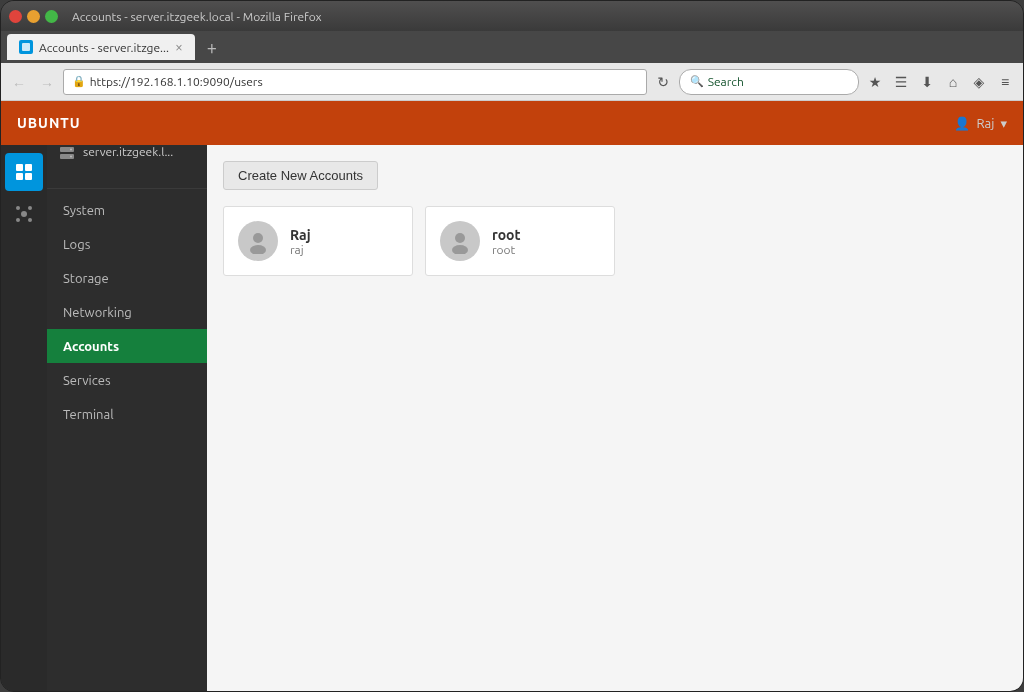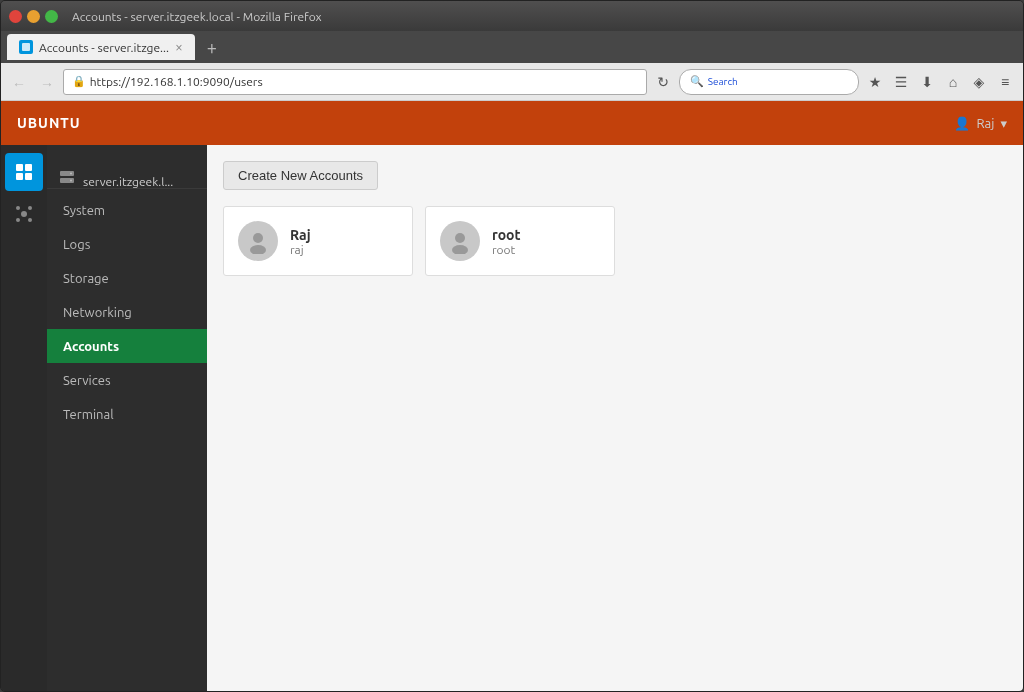--- a/index.html
+++ b/index.html
@@ -1,19 +1,19 @@
 <!DOCTYPE html>
 <html><head>
   <meta charset="utf-8">
   <style>
     * { margin: 0; padding: 0; box-sizing: border-box; }
     body { width: 1024px; height: 692px; overflow: hidden; font-family: Ubuntu, Arial, sans-serif; background: #3d3d3d; }
 
     
-    .window-frame { width: 1024px; height: 692px; display: flex; flex-direction: column; border: 1px solid #222; border-radius: 5px; overflow: hidden; }
+    .window-frame { width: 1024px; height: 692px; display: flex; flex-direction: column; border: 1px solid #222; border-radius: 14px; overflow: hidden; }
 
     
     .title-bar { height: 30px; background: linear-gradient(180deg, #504f4f 0%, #3a3a3a 100%); display: flex; align-items: center; padding: 0 8px; gap: 8px; flex-shrink: 0; }
     .title-bar-buttons { display: flex; gap: 5px; }
     .tb-btn { width: 13px; height: 13px; border-radius: 50%; border: none; cursor: pointer; }
     .tb-close { background: #e0443c; }
     .tb-min { background: #e8a030; }
     .tb-max { background: #43b747; }
     .title-bar-text { color: #ccc; font-size: 12px; margin-left: 6px; }
 
@@ -46,21 +46,21 @@
     
     .app-body { display: flex; flex: 1; overflow: hidden; }
 
     
     .icon-sidebar { width: 46px; background: #2a2a2a; display: flex; flex-direction: column; align-items: center; padding-top: 8px; gap: 4px; flex-shrink: 0; }
     .icon-sidebar-item { width: 38px; height: 38px; display: flex; align-items: center; justify-content: center; border-radius: 4px; cursor: pointer; color: #888; }
     .icon-sidebar-item.active { background: #0095dd; color: white; }
 
     
     .nav-sidebar { width: 160px; background: #2d2d2d; padding-top: 0; flex-shrink: 0; }
-    .nav-sidebar-header { height: 44px; display: flex; align-items: flex-end; padding: 0 12px; gap: 8px; border-bottom: 1px solid #3a3a3a; }
+    .nav-sidebar-header { height: 44px; display: flex; align-items: flex-start; padding: 0 12px; gap: 8px; border-bottom: 1px solid #3a3a3a; }
     .nav-sidebar-icon { color: #888; }
     .nav-sidebar-title { color: #ccc; font-size: 12px; }
     .nav-sidebar-menu { padding-top: 4px; text-align: center; }
     .nav-item { height: 34px; display: flex; align-items: center; padding: 0 16px; color: #bbb; font-size: 13px; cursor: pointer; }
     .nav-item.active { color: #ffffff; font-weight: 600; background: #15803d; }
 
     
     .main-content { flex: 1; background: #f5f5f5; padding: 16px; overflow-y: auto; }
     .create-btn { background: #e8e8e8; border: 1px solid #ccc; color: #333; font-size: 13px; padding: 6px 14px; border-radius: 3px; cursor: pointer; margin-bottom: 16px; display: inline-block; }
 
@@ -102,21 +102,21 @@
   <div class="nav-bar">
     <button class="nav-btn disabled">←</button>
     <button class="nav-btn disabled">→</button>
     <div class="address-bar">
       <span class="address-lock">🔒</span>
       <span class="address-text">https://192.168.1.10:9090/users</span>
     </div>
     <button class="nav-btn nav-reload">↻</button>
     <div class="search-bar">
       <span class="search-icon-nav">🔍</span>
-      <span style="color:#1d4ed8;font-size:10px;text-align:right;">Search</span>
+      <span style="color:#14532d;font-size:12px;text-align:right;">Search</span>
     </div>
     <div class="nav-icons">
       <button class="nav-btn">★</button>
       <button class="nav-btn">☰</button>
       <button class="nav-btn">⬇</button>
       <button class="nav-btn">⌂</button>
       <button class="nav-btn">◈</button>
       <button class="nav-btn">≡</button>
     </div>
   </div>

